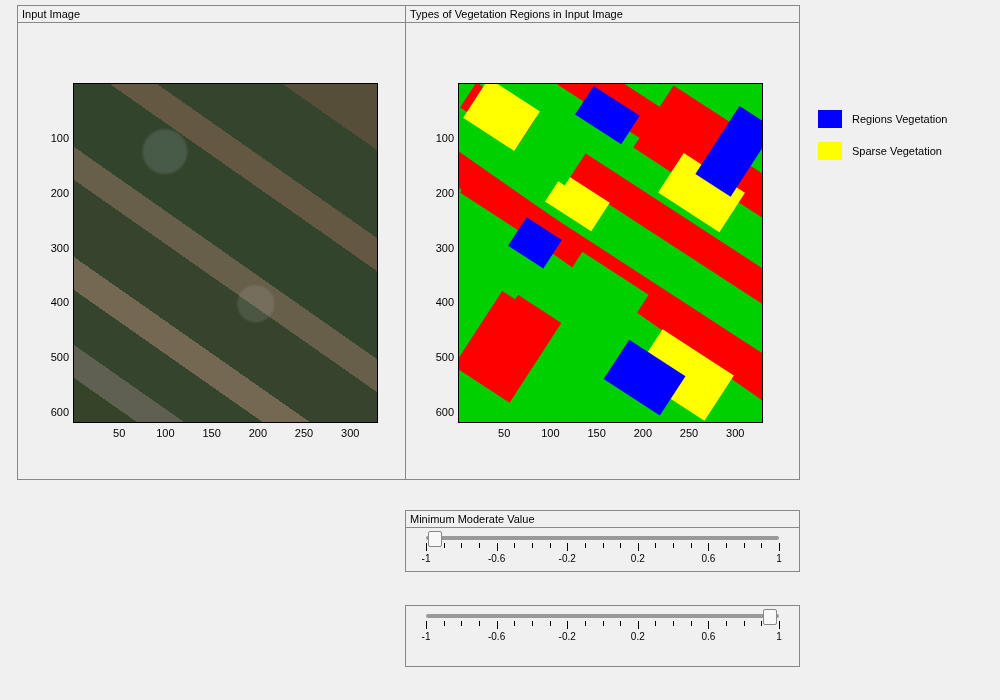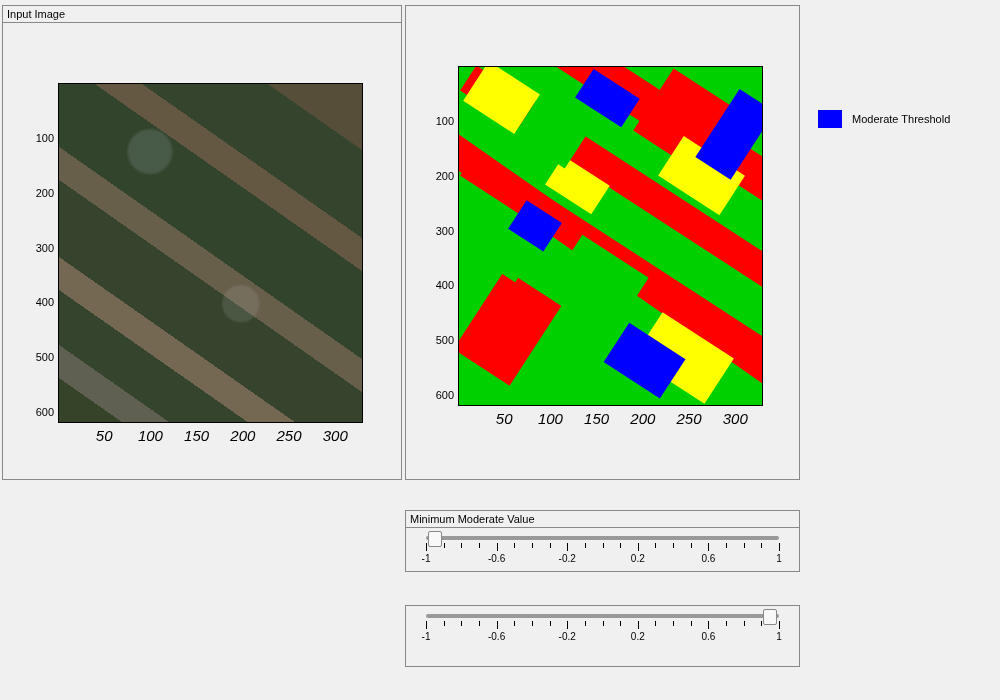--- a/index.html
+++ b/index.html
@@ -31,24 +31,23 @@
     height: calc(100% - 18px);
   }
   .plot-box {
     position: absolute;
     border: 1px solid #000;
     box-sizing: border-box;
   }
   .tick-label {
     position: absolute;
     color: #000;
-    font-size: 15px;
+    font-size: 11px;
     text-align: center;
     transform: translate(-50%, 0);
-    font-style: italic;
   }
   .tick-label-y {
     position: absolute;
     color: #000;
     font-size: 11px;
     text-align: right;
     transform: translate(-100%, -50%);
   }
   
   .aerial {
@@ -164,21 +163,21 @@
   .slider-tlabel {
     position: absolute;
     top: 10px;
     font-size: 10px;
     transform: translateX(-50%);
   }
 </style>
 </head>
 <body>
 
-<div class="panel" style="left:2px; top:5px; width:400px; height:475px;">
+<div class="panel" style="left:17px; top:5px; width:400px; height:475px;">
   <div class="panel-title">Input Image</div>
   <div class="axes-area">
     <div class="plot-box" id="plotLeft" style="left:55px; top:60px; width:305px; height:340px;">
       <div class="aerial"></div>
     </div>
   <div class="tick-label" style="left: 101.212px; top: 404px;">50</div>
       <div class="tick-label" style="left: 147.424px; top: 404px;">100</div>
       <div class="tick-label" style="left: 193.636px; top: 404px;">150</div>
       <div class="tick-label" style="left: 239.848px; top: 404px;">200</div>
       <div class="tick-label" style="left: 286.061px; top: 404px;">250</div>
@@ -186,20 +185,21 @@
       <div class="tick-label-y" style="left: 51px; top: 114.839px;">100</div>
       <div class="tick-label-y" style="left: 51px; top: 169.677px;">200</div>
       <div class="tick-label-y" style="left: 51px; top: 224.516px;">300</div>
       <div class="tick-label-y" style="left: 51px; top: 279.355px;">400</div>
       <div class="tick-label-y" style="left: 51px; top: 334.194px;">500</div>
       <div class="tick-label-y" style="left: 51px; top: 389.032px;">600</div>
     </div>
 </div>
 
 <div class="panel" style="left:405px; top:5px; width:395px; height:475px;">
+  <div class="panel-title">Types of Vegetation Regions in Input Image</div>
   <div class="axes-area">
     <div class="plot-box" id="plotRight" style="left:52px; top:60px; width:305px; height:340px;">
       <div class="segmap">
 
         <div class="seg-red" style="left:-10%; top:10%; width:160%; height:11%; transform:rotate(33deg);"></div>
         <div class="seg-red" style="left:-10%; top:38%; width:160%; height:9%; transform:rotate(33deg);"></div>
         <div class="seg-red" style="left:-10%; top:63%; width:160%; height:9%; transform:rotate(33deg);"></div>
         <div class="seg-red" style="left:50%; top:-10%; width:10%; height:140%; transform:rotate(-55deg);"></div>
 
         <div class="seg-red" style="left:5%; top:63%; width:22%; height:28%; transform:rotate(33deg);"></div>
@@ -231,21 +231,25 @@
       <div class="tick-label-y" style="left: 48px; top: 224.516px;">300</div>
       <div class="tick-label-y" style="left: 48px; top: 279.355px;">400</div>
       <div class="tick-label-y" style="left: 48px; top: 334.194px;">500</div>
       <div class="tick-label-y" style="left: 48px; top: 389.032px;">600</div>
     </div>
 </div>
 
 <div class="legend">
   <div class="legend-item">
     <div class="legend-swatch" id="sw1" style="background: rgb(0, 0, 255);"></div>
-    <div class="legend-label">Moderate Threshold</div>
+    <div class="legend-label">Regions Vegetation</div>
+  </div>
+  <div class="legend-item">
+    <div class="legend-swatch" id="sw2" style="background: rgb(255, 255, 0);"></div>
+    <div class="legend-label">Sparse Vegetation</div>
   </div>
 </div>
 
 <div class="slider-panel" style="left:405px; top:510px; width:395px; height:62px;">
   <div class="slider-title">Minimum Moderate Value</div>
   <div class="slider-track-area">
     <div class="slider-track"></div>
     <div class="slider-thumb" id="thumbMin" style="left: 28.825px;"></div>
     <div class="slider-ticks" id="ticksMin">
         <div class="slider-minor" style="left: 0%;"></div>

